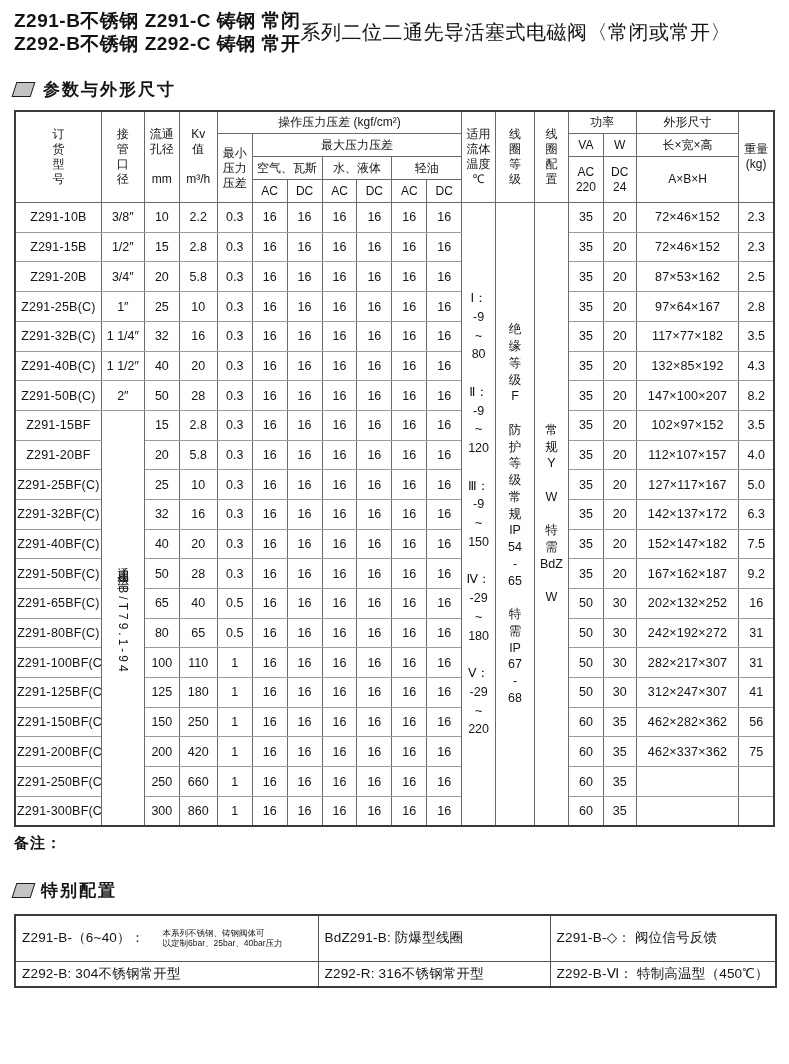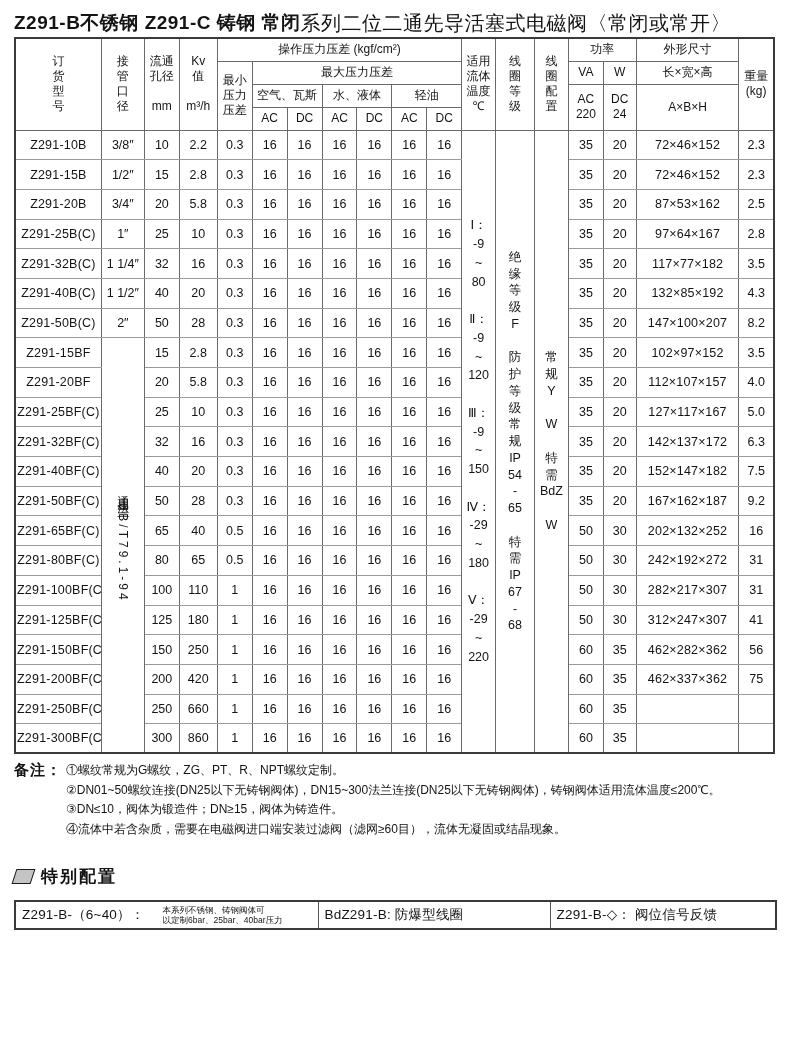--- a/index.html
+++ b/index.html
@@ -49,38 +49,43 @@
   
   .notes { display:flex; margin-top:7px; }
   .notes-label { font-weight:bold; font-size:15px; white-space:nowrap; letter-spacing:1px; }
   .notes-body { font-size:12px; line-height:1.62; margin-left:4px; }
   .note-line { white-space:nowrap; }
 
   
   table.sp { border-collapse:collapse; table-layout:fixed; width:761px; border:2px solid #3a3a3a; }
   table.sp td { border:1px solid #555; vertical-align:middle; padding:2px 6px; }
   table.sp tr { height:26px; }
-  table.sp tr:first-child { height:28px; }
+  table.sp tr:first-child { height:46px; }
   .sp-main { font-size:13.5px; white-space:nowrap; letter-spacing:0.2px; }
   .sp-small { font-size:8.5px; white-space:pre-line; line-height:1.25; display:inline-block; vertical-align:middle; margin-left:18px; }
   .sp-cell-flex { display:flex; align-items:center; }
   td.sp-tight .sp-main { font-size:12px; }
 </style>
 </head>
 <body>
 
 <div class="page">
 
   <div class="title-row">
     <div class="title-left">
       <div>Z291-B不锈钢 Z291-C 铸钢 常闭</div>
+      <div>Z292-B不锈钢 Z292-C 铸钢 常开</div>
     </div>
     <div class="title-suffix">系列二位二通先导活塞式电磁阀〈常闭或常开〉</div>
   </div>
 
+  <div class="sec sec1">
+    <span class="pgram"></span>
+    <span class="sec-label">参数与外形尺寸</span>
+  </div>
 
   <table class="spec">
     <colgroup>
       <col style="width:84px">
         <col style="width:42px">
         <col style="width:34px">
         <col style="width:37px">
       <col style="width:34px">
         <col style="width:34px">
         <col style="width:34px">
@@ -561,26 +566,20 @@
           <td class="c-num">60</td>
           <td class="c-num">35</td>
           <td class="c-dims"></td>
           <td class="c-num"></td>
         </tr>
       </tbody>
   </table>
 
   <div class="notes">
     <div class="notes-label">备注：</div>
-    <div class="notes-body">
-      <div class="note-line">①螺纹常规为G螺纹，ZG、PT、R、NPT螺纹定制。</div>
-      <div class="note-line">②DN01~50螺纹连接(DN25以下无铸钢阀体)，DN15~300法兰连接(DN25以下无铸钢阀体)，铸钢阀体适用流体温度≤200℃。</div>
-      <div class="note-line">③DN≤10，阀体为锻造件；DN≥15，阀体为铸造件。</div>
-      <div class="note-line">④流体中若含杂质，需要在电磁阀进口端安装过滤阀（滤网≥60目），流体无凝固或结晶现象。</div>
-    </div>
   </div>
 
   <div class="sec sec2">
     <span class="pgram"></span>
     <span class="sec-label">特别配置</span>
   </div>
 
   <table class="sp">
     <colgroup>
       <col style="width:303px">
@@ -600,16 +599,33 @@
             <span class="sp-cell-flex">
               <span class="sp-main">BdZ291-B: 防爆型线圈</span>
             </span>
           </td>
           <td>
             <span class="sp-cell-flex">
               <span class="sp-main">Z291-B-◇： 阀位信号反馈</span>
             </span>
           </td>
         </tr>
+        <tr>
+          <td>
+            <span class="sp-cell-flex">
+              <span class="sp-main">Z292-B: 304不锈钢常开型</span>
+            </span>
+          </td>
+          <td>
+            <span class="sp-cell-flex">
+              <span class="sp-main">Z292-R: 316不锈钢常开型</span>
+            </span>
+          </td>
+          <td>
+            <span class="sp-cell-flex">
+              <span class="sp-main">Z292-B-Ⅵ： 特制高温型（450℃）</span>
+            </span>
+          </td>
+        </tr>
       </tbody>
   </table>
 
 </div>
 
 </body></html>

